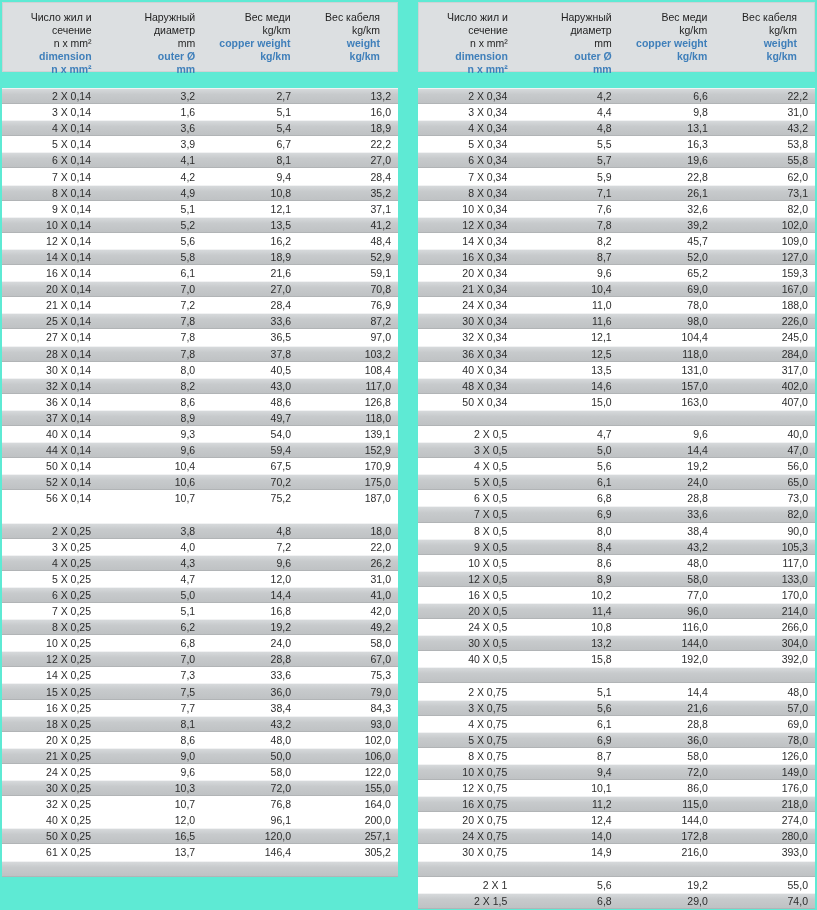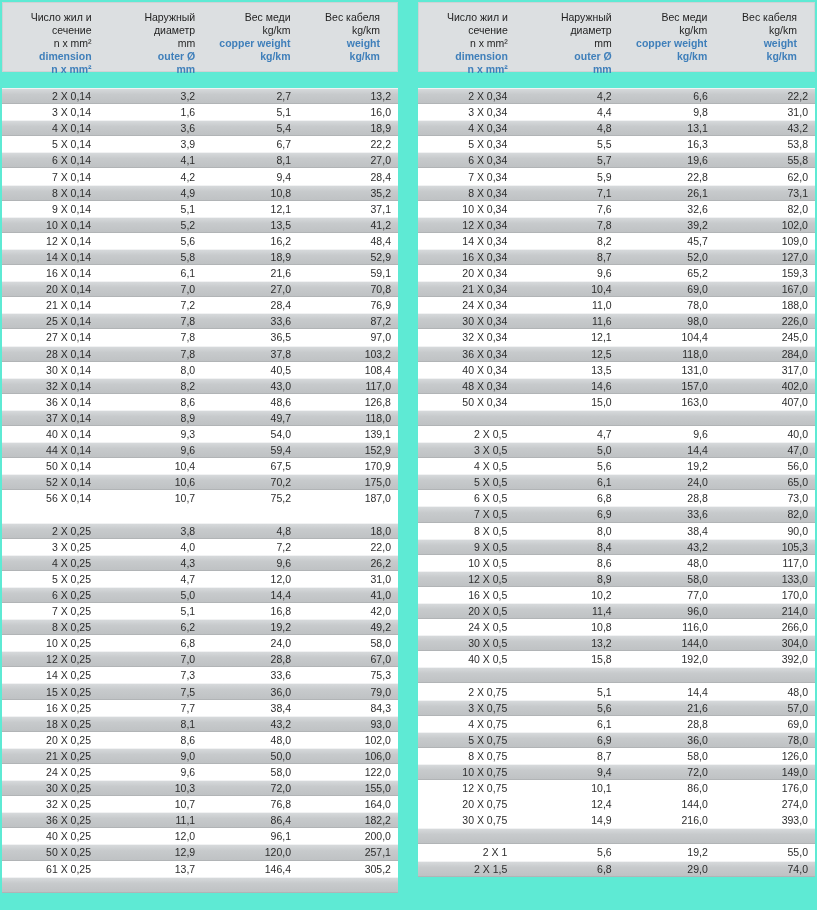--- a/index.html
+++ b/index.html
@@ -332,35 +332,29 @@
           <span class="cell">10,3</span>
           <span class="cell">72,0</span>
           <span class="cell">155,0</span>
         </div>
         <div class="row white">
           <span class="cell">32 X 0,25</span>
           <span class="cell">10,7</span>
           <span class="cell">76,8</span>
           <span class="cell">164,0</span>
         </div>
-        <div class="row gray">
-          <span class="cell">36 X 0,25</span>
-          <span class="cell">11,1</span>
-          <span class="cell">86,4</span>
-          <span class="cell">182,2</span>
-        </div>
         <div class="row white">
           <span class="cell">40 X 0,25</span>
           <span class="cell">12,0</span>
           <span class="cell">96,1</span>
           <span class="cell">200,0</span>
         </div>
         <div class="row gray">
           <span class="cell">50 X 0,25</span>
-          <span class="cell">12,9</span>
+          <span class="cell">16,5</span>
           <span class="cell">120,0</span>
           <span class="cell">257,1</span>
         </div>
         <div class="row white">
           <span class="cell">61 X 0,25</span>
           <span class="cell">13,7</span>
           <span class="cell">146,4</span>
           <span class="cell">305,2</span>
         </div>
         <div class="row gray"></div>
@@ -643,25 +637,37 @@
           <span class="cell">9,4</span>
           <span class="cell">72,0</span>
           <span class="cell">149,0</span>
         </div>
         <div class="row white">
           <span class="cell">12 X 0,75</span>
           <span class="cell">10,1</span>
           <span class="cell">86,0</span>
           <span class="cell">176,0</span>
         </div>
+        <div class="row gray">
+          <span class="cell">16 X 0,75</span>
+          <span class="cell">11,2</span>
+          <span class="cell">115,0</span>
+          <span class="cell">218,0</span>
+        </div>
         <div class="row white">
           <span class="cell">20 X 0,75</span>
           <span class="cell">12,4</span>
           <span class="cell">144,0</span>
           <span class="cell">274,0</span>
+        </div>
+        <div class="row gray">
+          <span class="cell">24 X 0,75</span>
+          <span class="cell">14,0</span>
+          <span class="cell">172,8</span>
+          <span class="cell">280,0</span>
         </div>
         <div class="row white">
           <span class="cell">30 X 0,75</span>
           <span class="cell">14,9</span>
           <span class="cell">216,0</span>
           <span class="cell">393,0</span>
         </div>
         <div class="row gray"></div>
         <div class="row white">
           <span class="cell">2 X 1</span>

